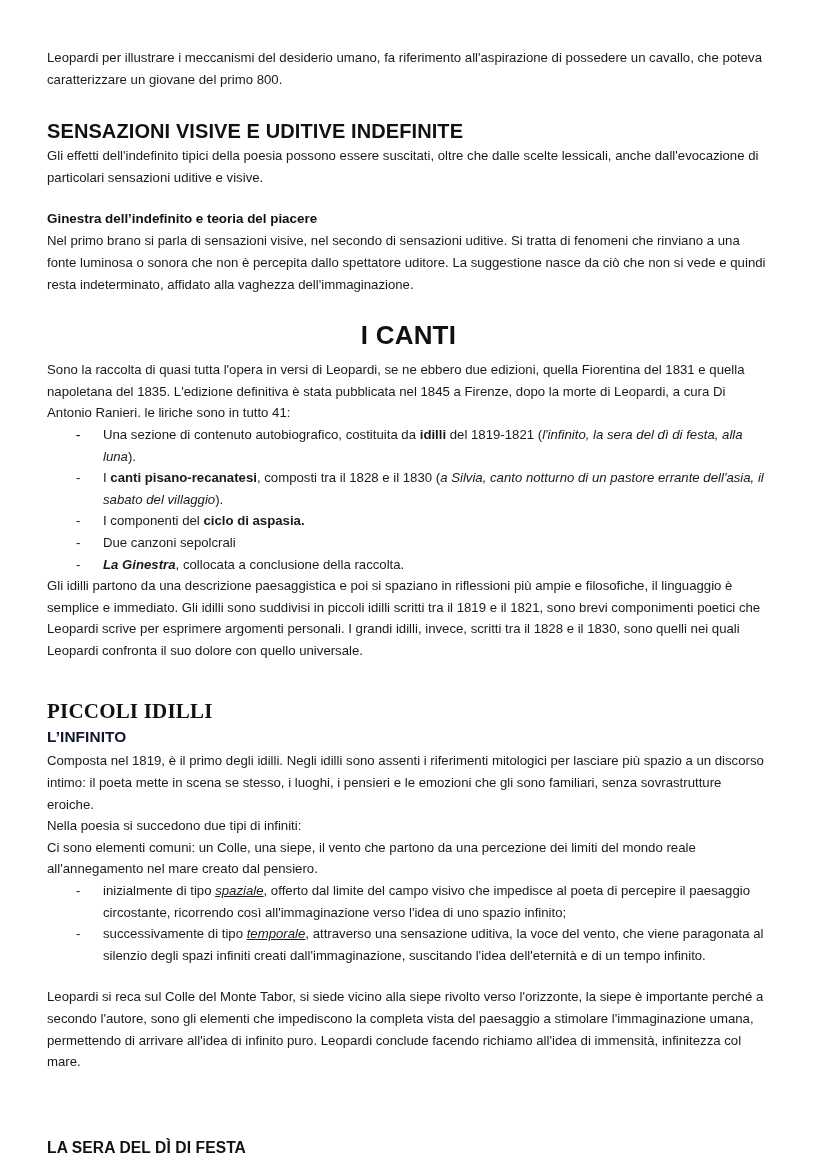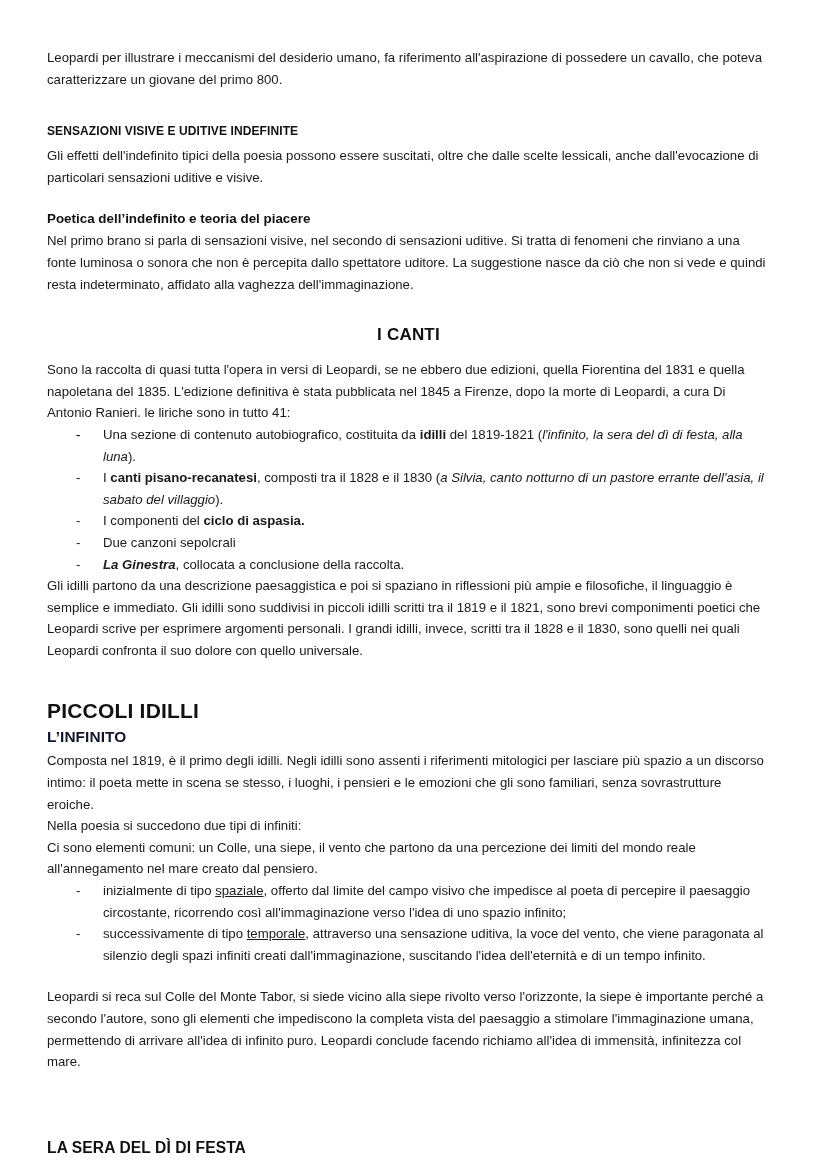--- a/index.html
+++ b/index.html
@@ -32,49 +32,50 @@
   }
 
   .body-text {
     font-size: 13.2px;
     line-height: 21.6px;
     color: #1a1a1a;
     text-align: left;
   }
 
   .h-section {
-    font-size: 12px;
+    font-size: 20px;
     font-weight: bold;
     line-height: 22px;
     color: #111111;
     letter-spacing: 0.1px;
     margin-bottom: 3px;
   }
   .h-sub {
     font-size: 13.4px;
     font-weight: bold;
     line-height: 21px;
     color: #111111;
     margin-bottom: 1px;
   }
   .h-title-center {
-    font-size: 17px;
+    font-size: 26px;
     font-weight: bold;
     line-height: 28px;
     text-align: center;
     color: #111111;
     letter-spacing: 0.2px;
   }
   .h-big {
     font-size: 21px;
     font-weight: bold;
     line-height: 28px;
     color: #111111;
     letter-spacing: 0.2px;
     margin-bottom: 1px;
+    font-family: Liberation Serif, serif;
   }
   .h-mid {
     font-size: 15.4px;
     font-weight: bold;
     line-height: 22px;
     color: #0f172a;
     letter-spacing: 0.1px;
     margin-bottom: 2px;
   }
   .h-bottom {
@@ -101,21 +102,21 @@
     position: absolute;
     left: 29px;
     top: 0;
     font-size: 13.2px;
     line-height: 21.6px;
     color: #1a1a1a;
   }
 
   b, .b { font-weight: bold; }
   i, .i { font-style: italic; }
-  .u { text-decoration: underline; }
+  .u { text-decoration: underline; font-style: italic; }
 
   .gap-26 { height: 26px; }
   .gap-20 { height: 20px; }
   .gap-10 { height: 10px; }
   .gap-30 { height: 30px; }
   .gap-36 { height: 36px; }
   .gap-44 { height: 44px; }
 </style>
 </head>
 <body>
@@ -125,21 +126,21 @@
 
     <p class="body-text">Leopardi per illustrare i meccanismi del desiderio umano, fa riferimento all'aspirazione di possedere un cavallo, che poteva caratterizzare un giovane del primo 800.</p>
 
     <div class="gap-30"></div>
 
     <h2 class="h-section">SENSAZIONI VISIVE E UDITIVE INDEFINITE</h2>
     <p class="body-text">Gli effetti dell'indefinito tipici della poesia possono essere suscitati, oltre che dalle scelte lessicali, anche dall'evocazione di particolari sensazioni uditive e visive.</p>
 
     <div class="gap-20"></div>
 
-    <h3 class="h-sub">Poetica dell’indefinito e teoria del piacere</h3>
+    <h3 class="h-sub">Ginestra dell’indefinito e teoria del piacere</h3>
     <p class="body-text">Nel primo brano si parla di sensazioni visive, nel secondo di sensazioni uditive. Si tratta di fenomeni che rinviano a una fonte luminosa o sonora che non è percepita dallo spettatore uditore. La suggestione nasce da ciò che non si vede e quindi resta indeterminato, affidato alla vaghezza dell'immaginazione.</p>
 
     <div class="gap-26"></div>
 
     <h1 class="h-title-center">I CANTI</h1>
 
     <div class="gap-10"></div>
 
     <p class="body-text">Sono la raccolta di quasi tutta l'opera in versi di Leopardi, se ne ebbero due edizioni, quella Fiorentina del 1831 e quella napoletana del 1835. L'edizione definitiva è stata pubblicata nel 1845 a Firenze, dopo la morte di Leopardi, a cura Di Antonio Ranieri. le liriche sono in tutto 41:</p>
 

